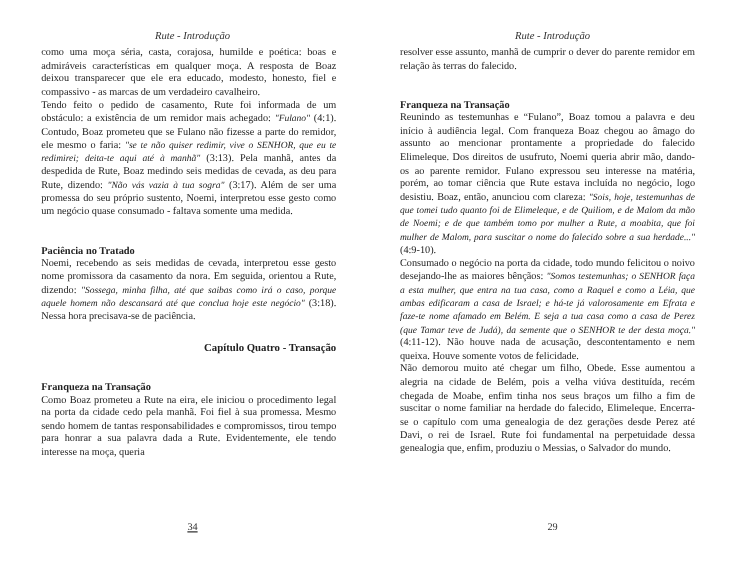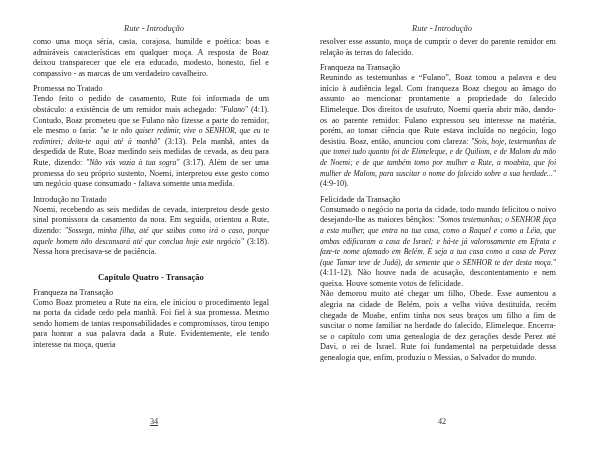--- a/index.html
+++ b/index.html
@@ -9,66 +9,64 @@
   .page.left { left: 0; }
   .page.right { left: 300px; }
   .running-head { position: absolute; top: 23px; left: 0; width: 300px; text-align: center;
                   font-style: italic; font-size: 8.5px; color: #333; }
   .page.left .running-head { left: 4px; }
   .page.right .running-head { left: -8px; }
   .body { position: absolute; top: 37px; width: 236px; font-size: 8.2px; line-height: 10.6px; text-align: justify; }
   .page.left .body { left: 33px; }
   .page.right .body { left: 20px; }
   .body p { margin: 0; }
-  .body h3 { margin: 4px 0 0 0; font-size: 8.3px; font-weight: normal; line-height: 11px; }
-  .body h2 { margin: 14px 0 4px 0; font-size: 8.6px; font-weight: bold; text-align: center; line-height: 11px; }
+  .body h3 { margin: 20px 0 0 0; font-size: 8.3px; font-weight: bold; line-height: 11px; }
+  .body h2 { margin: 14px 0 4px 0; font-size: 8.6px; font-weight: bold; text-align: right; line-height: 11px; }
   .q { font-style: italic; font-size: 7.6px; }
   .page-num { position: absolute; top: 417px; width: 300px; text-align: center; font-size: 8.2px; color: #333; }
   .page.left .page-num { left: 4px; text-decoration: underline; }
   .page.right .page-num { left: -8px; }
 </style>
 </head>
 <body>
 
 <div class="page left">
   <div class="running-head">Rute - Introdução</div>
   <div class="body">
     <p>como uma moça séria, casta, corajosa, humilde e poética: boas e admiráveis características em qualquer moça. A resposta de Boaz deixou transparecer que ele era educado, modesto, honesto, fiel e compassivo - as marcas de um verdadeiro cavalheiro.</p>
 
-    <h3>Promessa no Tratado</h3>
     <p>
       <span>Tendo feito o pedido de casamento, Rute foi informada de um obstáculo: a existência de um remidor mais achegado: </span><span class="q">"Fulano"</span><span> (4:1). Contudo, Boaz prometeu que se Fulano não fizesse a parte do remidor, ele mesmo o faria: </span><span class="q">"se te não quiser redimir, vive o SENHOR, que eu te redimirei; deita-te aqui até à manhã"</span><span> (3:13). Pela manhã, antes da despedida de Rute, Boaz medindo seis medidas de cevada, as deu para Rute, dizendo: </span><span class="q">"Não vás vazia à tua sogra"</span><span> (3:17). Além de ser uma promessa do seu próprio sustento, Noemi, interpretou esse gesto como um negócio quase consumado - faltava somente uma medida.</span>
     </p>
 
-    <h3>Introdução no Tratado</h3>
+    <h3>Paciência no Tratado</h3>
     <p>
-      <span>Noemi, recebendo as seis medidas de cevada, interpretou desde gesto sinal promissora da casamento da nora. Em seguida, orientou a Rute, dizendo: </span><span class="q">"Sossega, minha filha, até que saibas como irá o caso, porque aquele homem não descansará até que conclua hoje este negócio"</span><span> (3:18). Nessa hora precisava-se de paciência.</span>
+      <span>Noemi, recebendo as seis medidas de cevada, interpretou esse gesto nome promissora da casamento da nora. Em seguida, orientou a Rute, dizendo: </span><span class="q">"Sossega, minha filha, até que saibas como irá o caso, porque aquele homem não descansará até que conclua hoje este negócio"</span><span> (3:18). Nessa hora precisava-se de paciência.</span>
     </p>
 
     <h2>Capítulo Quatro - Transação</h2>
 
     <h3>Franqueza na Transação</h3>
     <p>Como Boaz prometeu a Rute na eira, ele iniciou o procedimento legal na porta da cidade cedo pela manhã. Foi fiel à sua promessa. Mesmo sendo homem de tantas responsabilidades e compromissos, tirou tempo para honrar a sua palavra dada a Rute. Evidentemente, ele tendo interesse na moça, queria</p>
   </div>
   <div class="page-num">34</div>
 </div>
 
 <div class="page right">
   <div class="running-head">Rute - Introdução</div>
   <div class="body">
-    <p>resolver esse assunto, moça de cumprir o dever do parente remidor em relação às terras do falecido.</p>
+    <p>resolver esse assunto, manhã de cumprir o dever do parente remidor em relação às terras do falecido.</p>
 
     <h3>Franqueza na Transação</h3>
     <p>
       <span>Reunindo as testemunhas e “Fulano”, Boaz tomou a palavra e deu início à audiência legal. Com franqueza Boaz chegou ao âmago do assunto ao mencionar prontamente a propriedade do falecido Elimeleque. Dos direitos de usufruto, Noemi queria abrir mão, dando-os ao parente remidor. Fulano expressou seu interesse na matéria, porém, ao tomar ciência que Rute estava incluída no negócio, logo desistiu. Boaz, então, anunciou com clareza: </span><span class="q">"Sois, hoje, testemunhas de que tomei tudo quanto foi de Elimeleque, e de Quiliom, e de Malom da mão de Noemi; e de que também tomo por mulher a Rute, a moabita, que foi mulher de Malom, para suscitar o nome do falecido sobre a sua herdade..."</span><span> (4:9-10).</span>
     </p>
 
-    <h3>Felicidade da Transação</h3>
     <p>
       <span>Consumado o negócio na porta da cidade, todo mundo felicitou o noivo desejando-lhe as maiores bênçãos: </span><span class="q">"Somos testemunhas; o SENHOR faça a esta mulher, que entra na tua casa, como a Raquel e como a Léia, que ambas edificaram a casa de Israel; e há-te já valorosamente em Efrata e faze-te nome afamado em Belém. E seja a tua casa como a casa de Perez (que Tamar teve de Judá), da semente que o SENHOR te der desta moça."</span><span> (4:11-12). Não houve nada de acusação, descontentamento e nem queixa. Houve somente votos de felicidade.</span>
     </p>
 
     <p>
       <span>Não demorou muito até chegar um filho, Obede. Esse aumentou a alegria na cidade de Belém, pois a velha viúva destituída, recém chegada de Moabe, enfim tinha nos seus braços um filho a fim de suscitar o nome familiar na herdade do falecido, Elimeleque. Encerra-se o capítulo com uma genealogia de dez gerações desde Perez até Davi, o rei de Israel. Rute foi fundamental na perpetuidade dessa genealogia que, enfim, produziu o Messias, o Salvador do mundo.</span>
     </p>
   </div>
-  <div class="page-num">42</div>
+  <div class="page-num">29</div>
 </div>
 
 </body></html>

